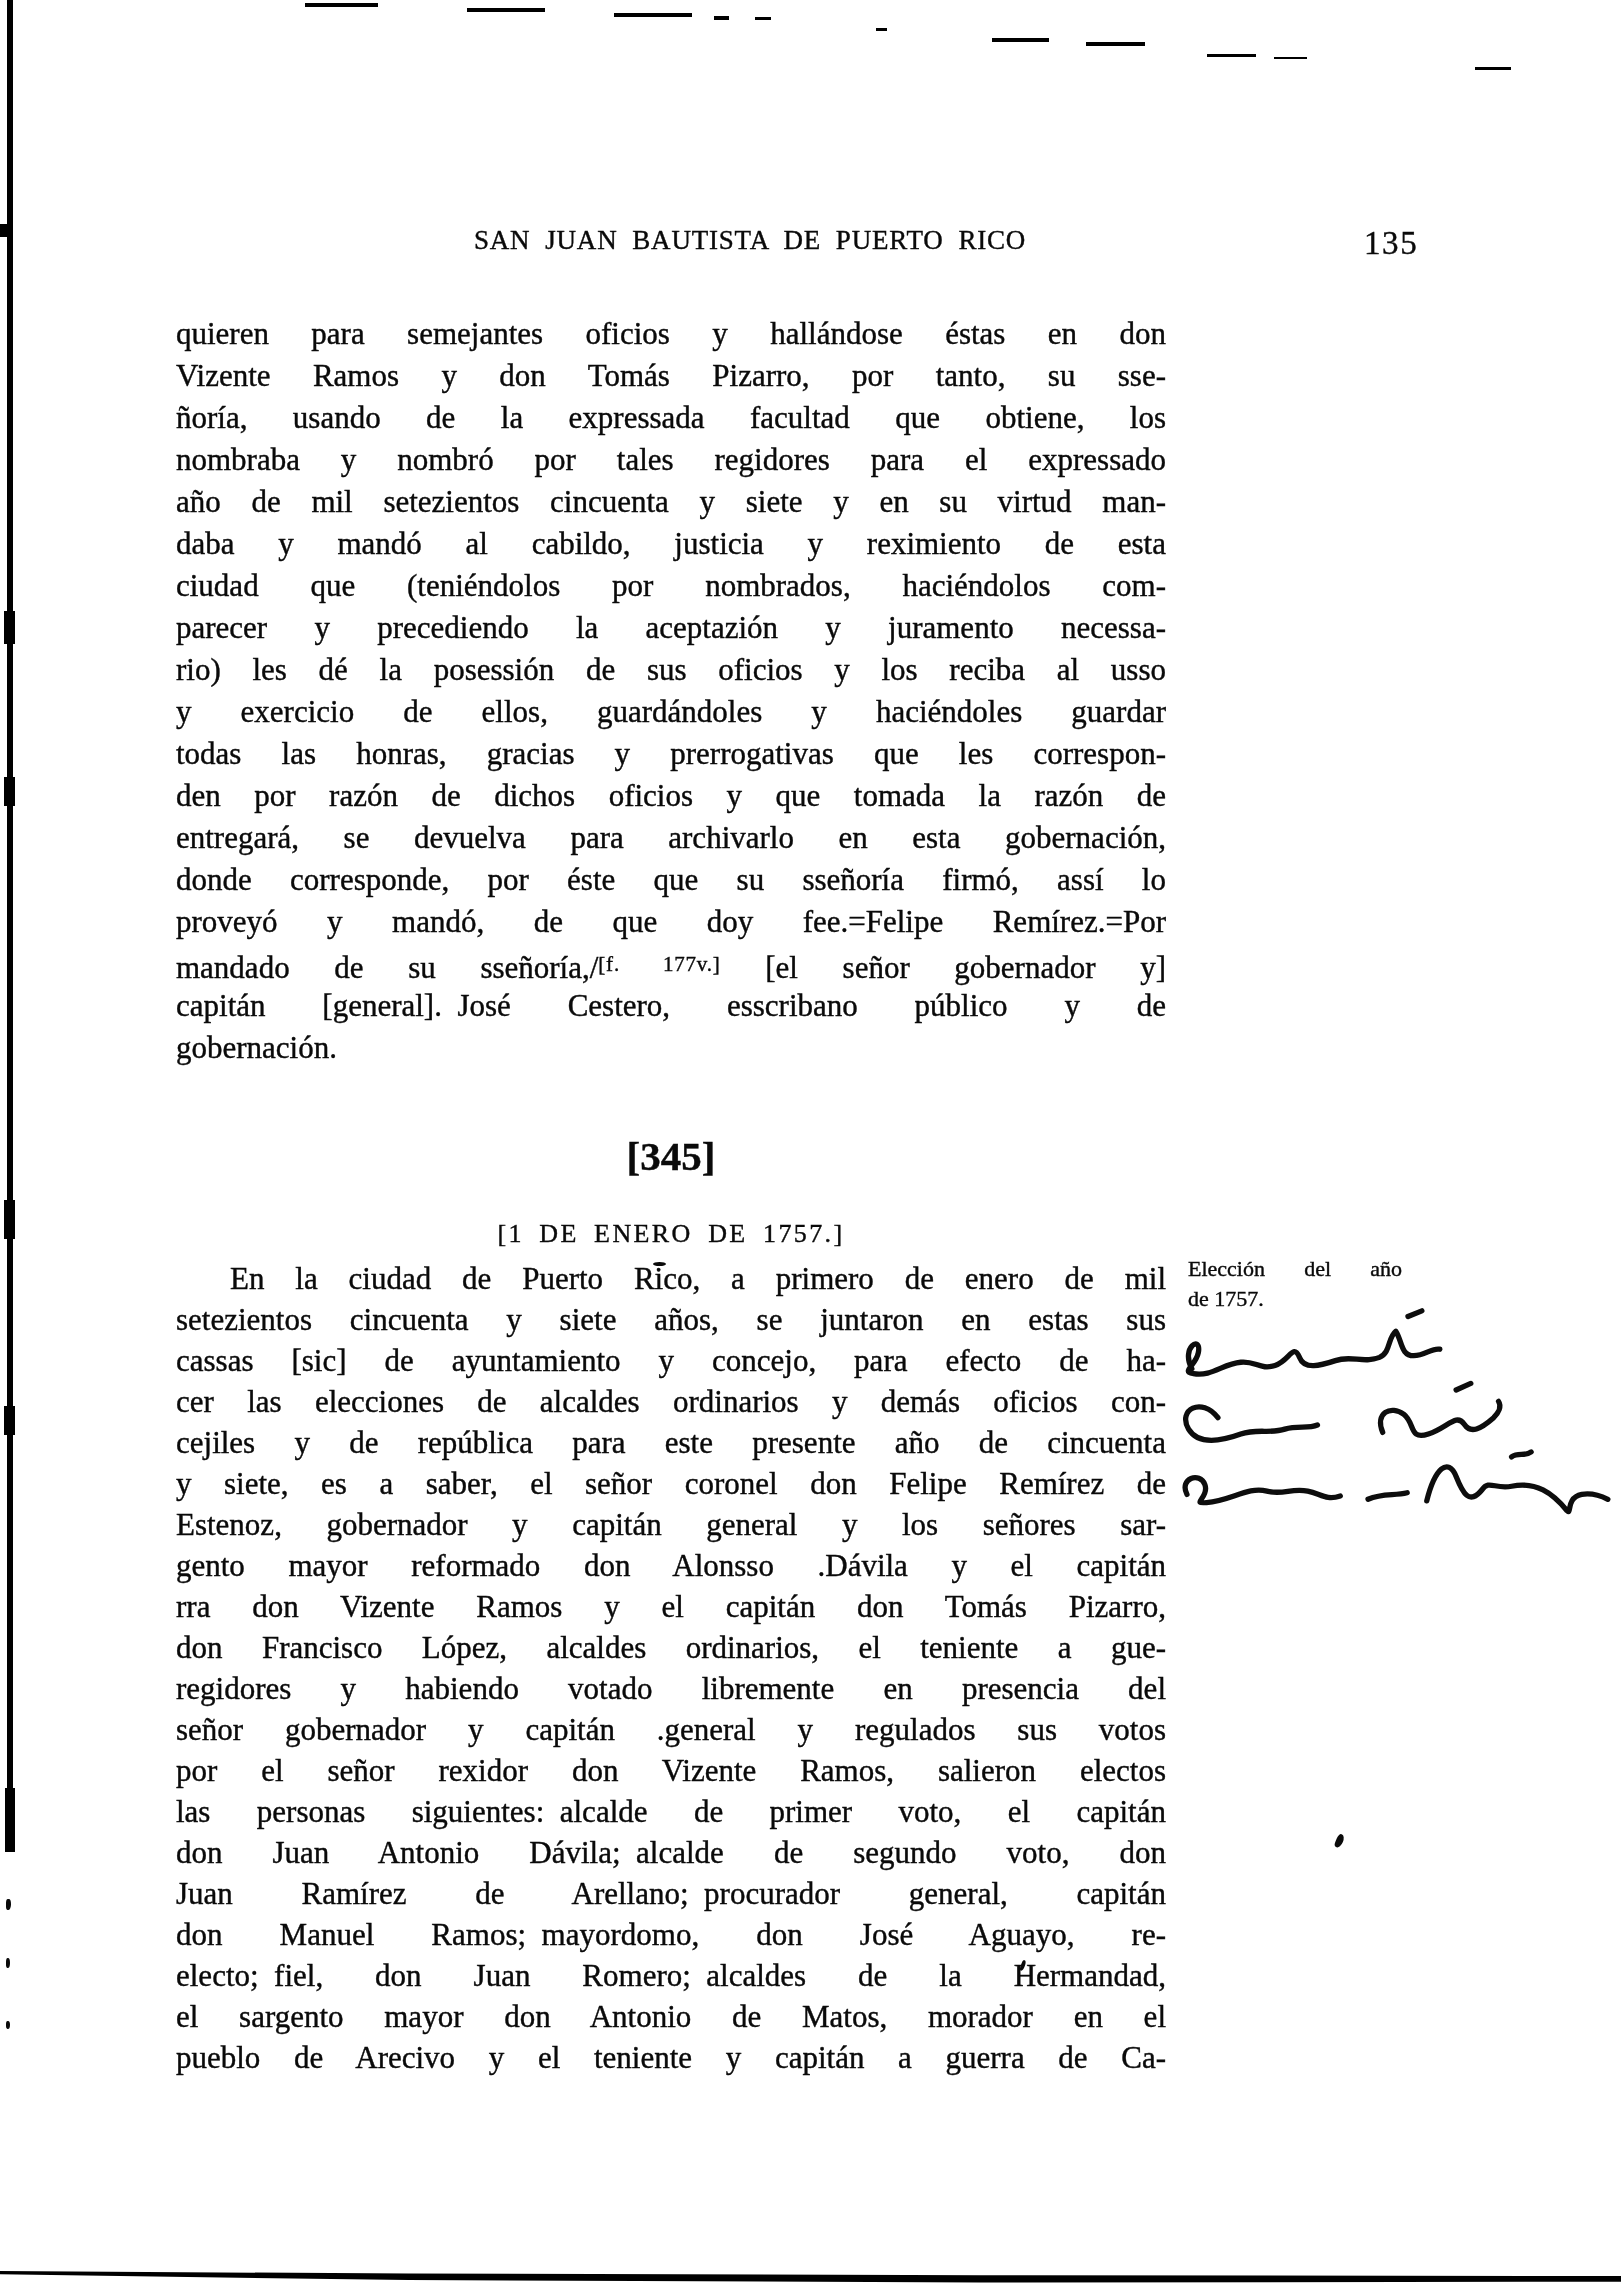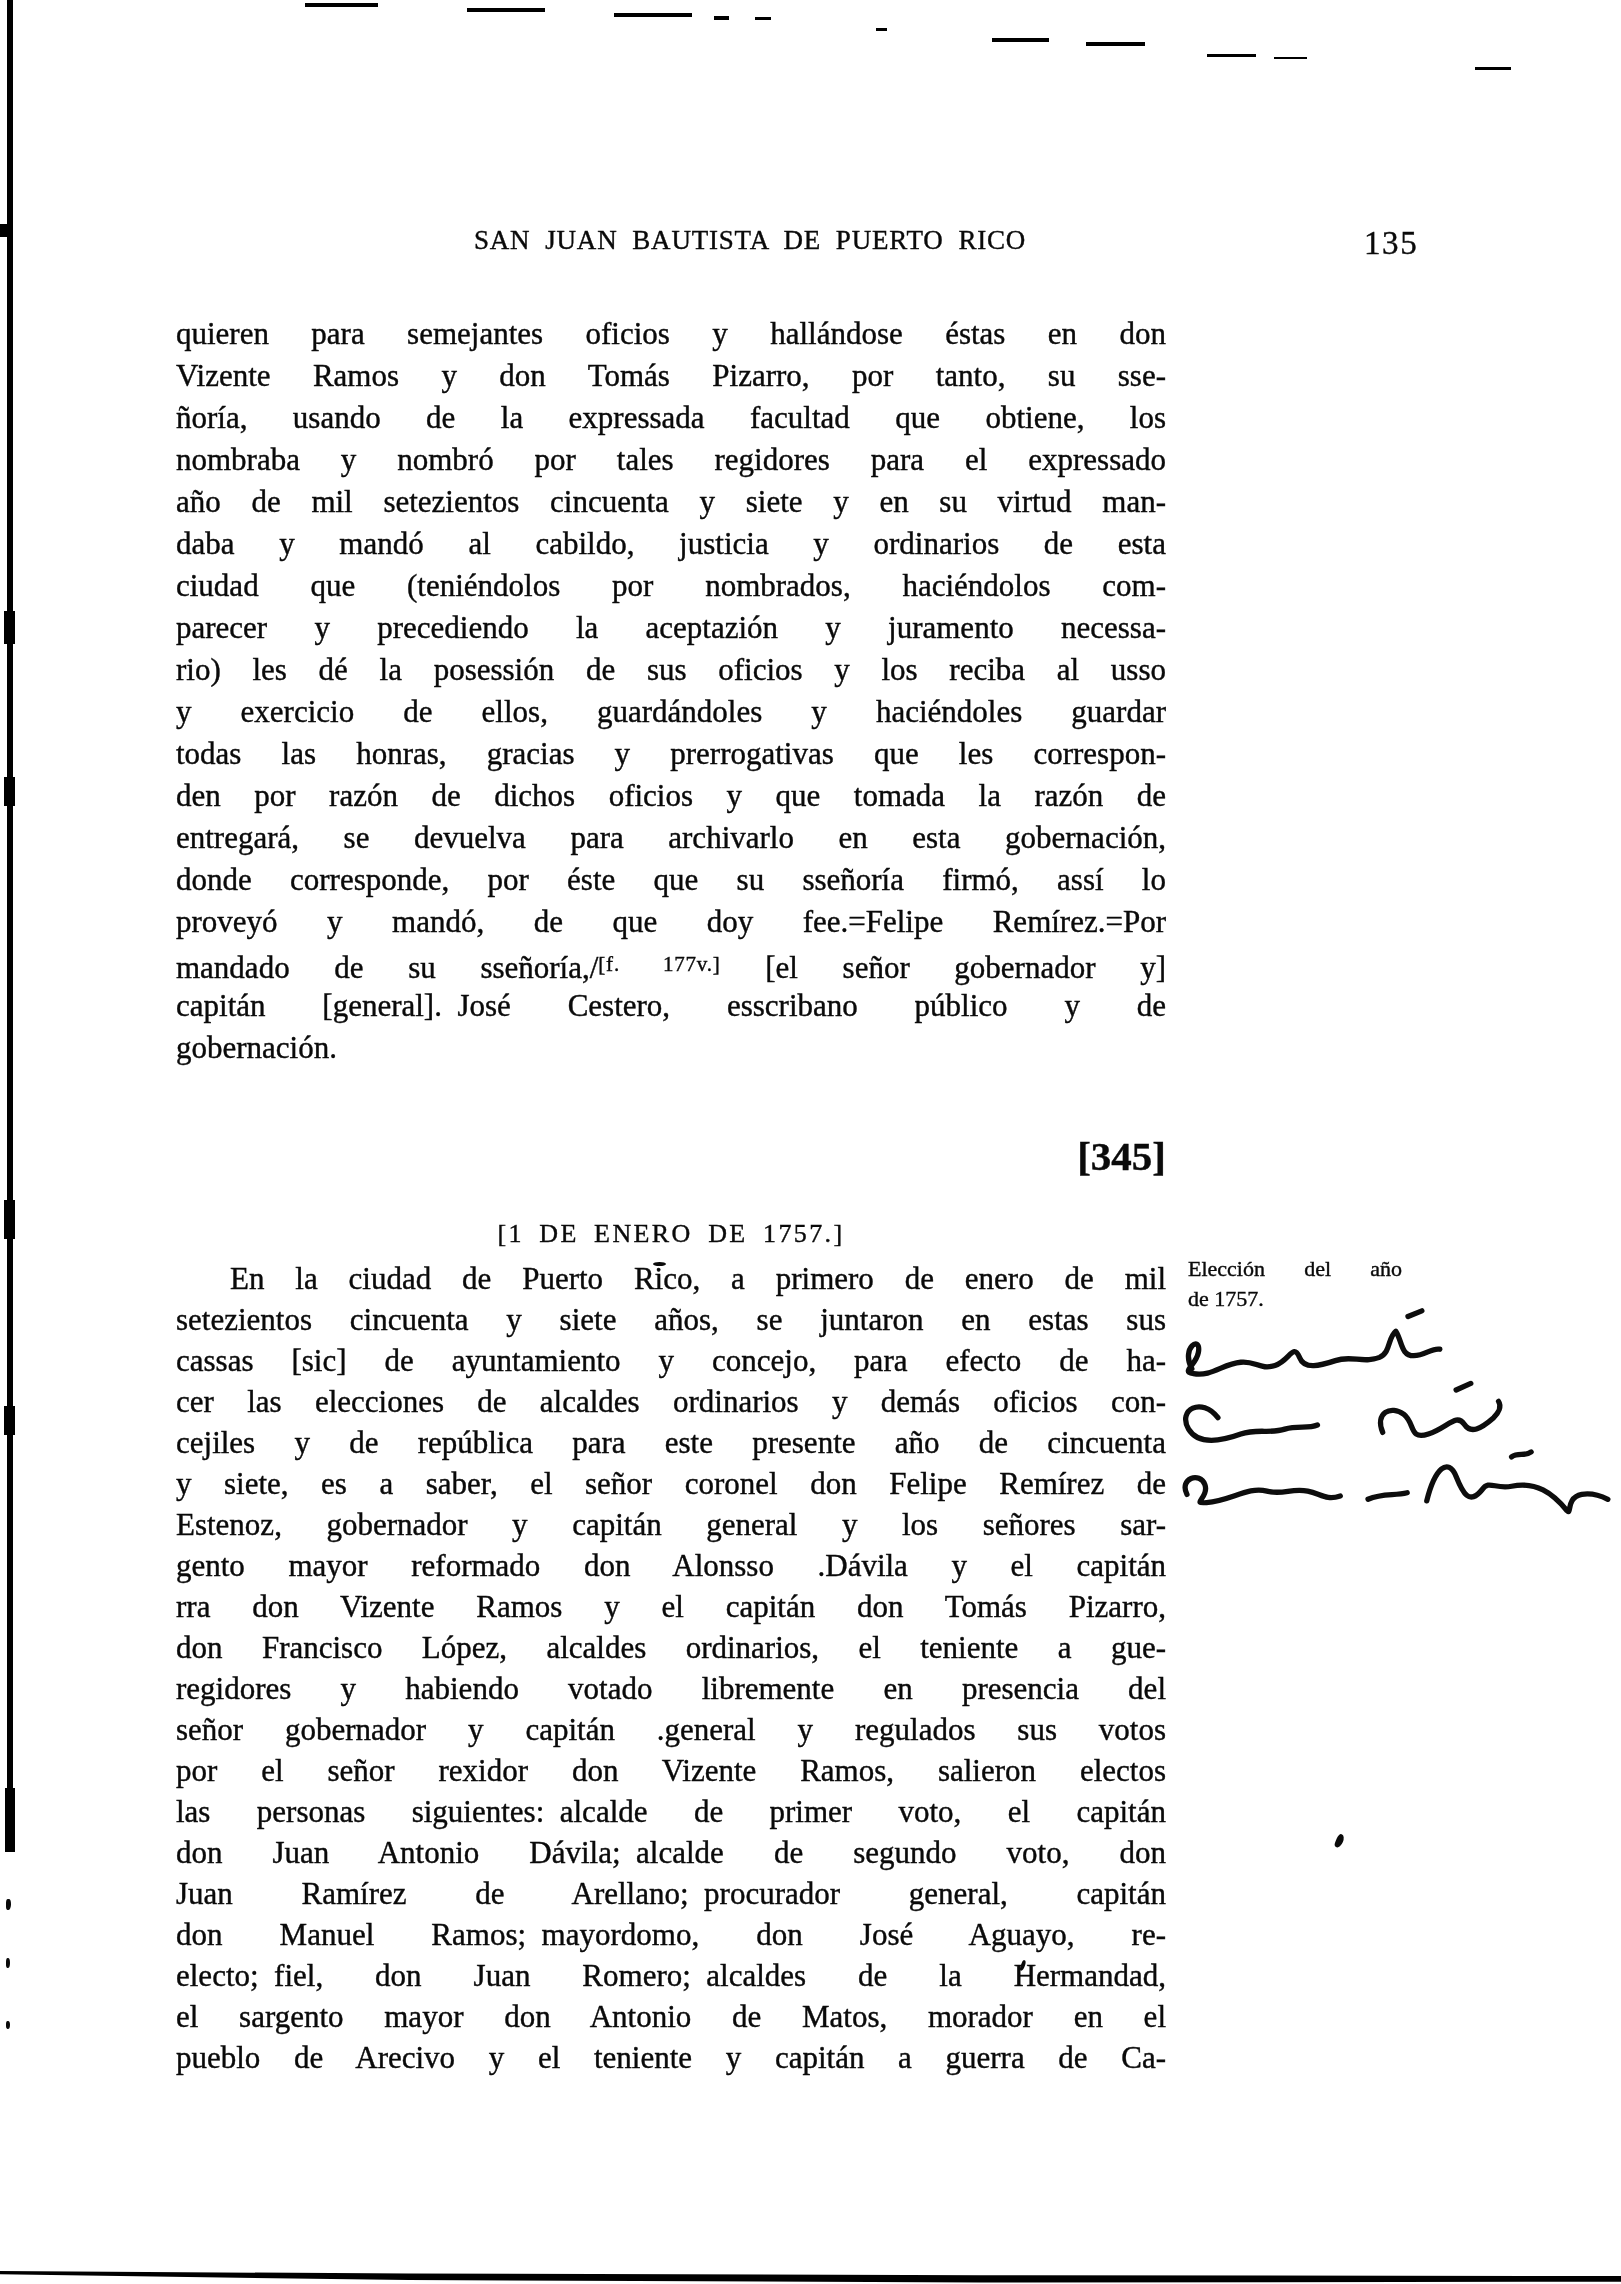--- a/index.html
+++ b/index.html
@@ -16,21 +16,21 @@
   .col{position:absolute;left:176px;width:990px;font-size:31px;}
   .p1{top:313px;}
   .p2{top:1258px;}
   .p1 .line{line-height:42px;height:42px;}
   .p2 .line{line-height:41px;height:41px;}
   .line{text-align:justify;text-align-last:justify;white-space:nowrap;}
   .line.noj{text-align:left;text-align-last:left;}
   .line.indent{padding-left:54px;}
   .folio-ref{font-size:21px;vertical-align:7.3px;letter-spacing:0.8px;}
   
-  .entry-number{position:absolute;left:176px;top:1132px;width:990px;text-align:right;
+  .entry-number{position:absolute;left:176px;top:1132px;width:990px;text-align:center;
     font-weight:bold;font-size:41px;}
   .entry-date{position:absolute;left:176px;top:1219px;width:990px;text-align:center;
     font-size:26px;letter-spacing:2.4px;word-spacing:6.5px;}
   
   .margin-note{position:absolute;left:1188px;top:1254px;width:214px;font-size:22px;line-height:30px;}
   .margin-note .mline1{text-align:justify;text-align-last:justify;}
   
   .handwriting{position:absolute;left:1169px;top:1305px;}
   .handwriting path{fill:none;stroke:#0d0d0d;stroke-width:6.5;stroke-linecap:round;stroke-linejoin:round;}
   
@@ -45,21 +45,21 @@
 <div class="folio-num ink">135</div>
 
 <div class="col p1 ink">
   <div>
 
   <div class="line">quieren para semejantes oficios y hallándose éstas en don</div>
       <div class="line">Vizente Ramos y don Tomás Pizarro, por tanto, su sse-</div>
       <div class="line">ñoría, usando de la expressada facultad que obtiene, los</div>
       <div class="line">nombraba y nombró por tales regidores para el expressado</div>
       <div class="line">año de mil setezientos cincuenta y siete y en su virtud man-</div>
-      <div class="line">daba y mandó al cabildo, justicia y ordinarios de esta</div>
+      <div class="line">daba y mandó al cabildo, justicia y reximiento de esta</div>
       <div class="line">ciudad que (teniéndolos por nombrados, haciéndolos com-</div>
       <div class="line">parecer y precediendo la aceptazión y juramento necessa-</div>
       <div class="line">rio) les dé la posessión de sus oficios y los reciba al usso</div>
       <div class="line">y exercicio de ellos, guardándoles y haciéndoles guardar</div>
       <div class="line">todas las honras, gracias y prerrogativas que les correspon-</div>
       <div class="line">den por razón de dichos oficios y que tomada la razón de</div>
       <div class="line">entregará, se devuelva para archivarlo en esta gobernación,</div>
       <div class="line">donde corresponde, por éste que su sseñoría firmó, assí lo</div>
       <div class="line">proveyó y mandó, de que doy fee.=Felipe Remírez.=Por</div>
     </div>

